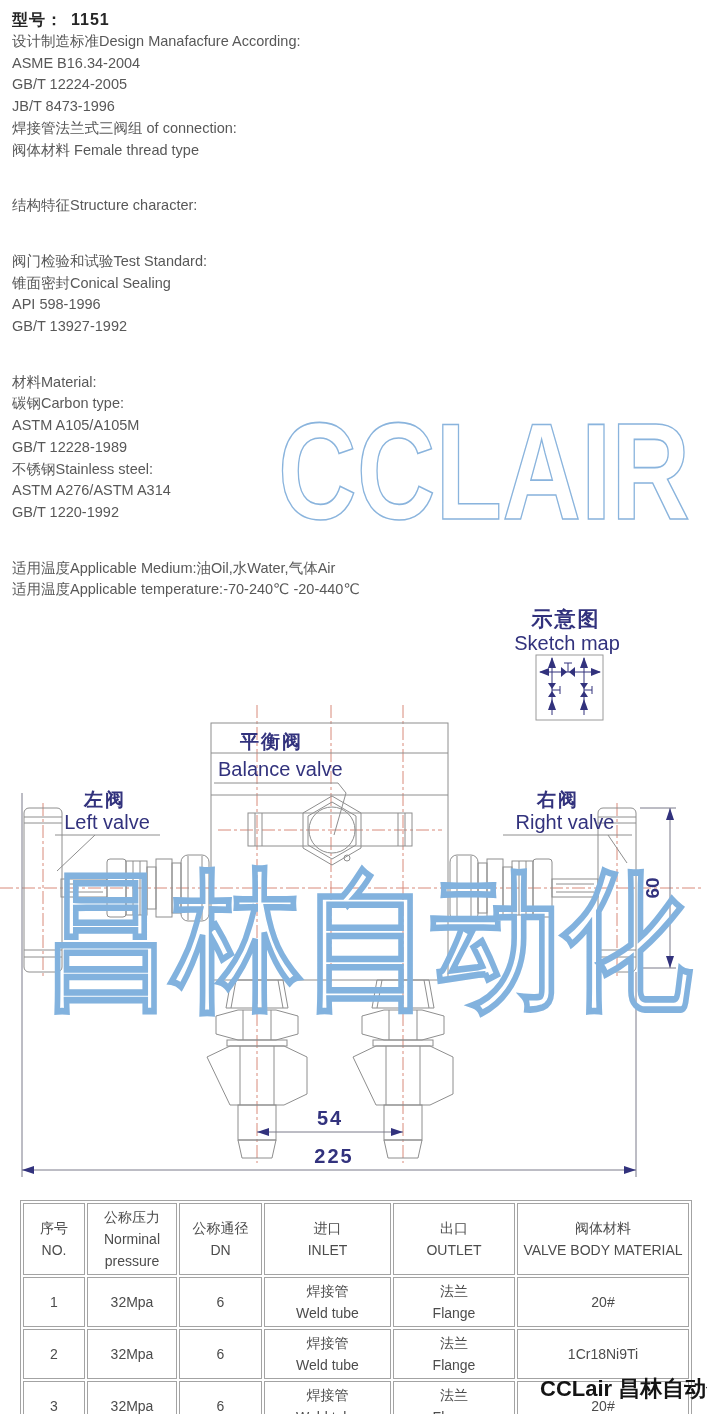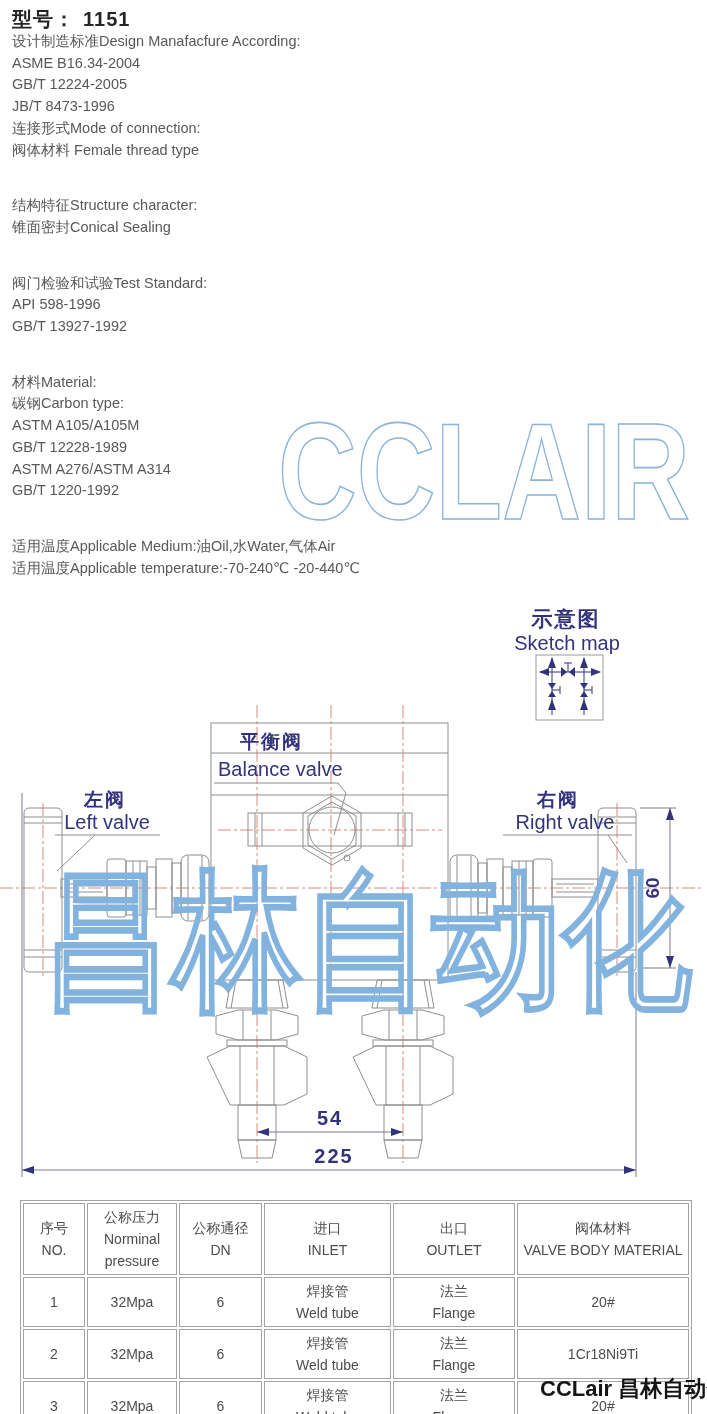--- a/index.html
+++ b/index.html
@@ -6,21 +6,21 @@
   body{
     width:707px;height:1414px;position:relative;overflow:hidden;
     background:#ffffff;
     font-family:"Liberation Sans","DejaVu Sans",sans-serif;
   }
   
   .spec{
     position:absolute;top:8px;left:12px;width:680px;
     font-size:14.5px;color:#585858;line-height:21.7px;
   }
-  .spec-head{font-size:20px;font-weight:bold;color:#252525;line-height:23px;letter-spacing:1px;}
+  .spec-head{font-size:16px;font-weight:bold;color:#252525;line-height:23px;letter-spacing:1px;}
   .spec-head .v{margin-left:8px;}
   .spec-head-2{margin-bottom:7px;}
   .gap{margin-top:34px;}
   
   .wm-top{position:absolute;top:0;left:0;pointer-events:none;}
   .wm-footer{
     position:absolute;top:1374px;left:540px;
     font-size:22px;font-weight:bold;color:#141414;letter-spacing:0px;white-space:nowrap;
   }
   
@@ -42,31 +42,32 @@
 </style>
 </head>
 <body>
 
 <div class="spec">
   <div class="spec-head"><span>型号：</span><span class="v">1151</span></div>
   <div class="spec-line">设计制造标准Design Manafacfure According:</div>
   <div class="spec-line">ASME B16.34-2004</div>
   <div class="spec-line">GB/T 12224-2005</div>
   <div class="spec-line">JB/T 8473-1996</div>
-  <div class="spec-line">连接形式Mode of connection:</div>
+  <div class="spec-line">焊接管法兰式三阀组 of connection:</div>
   <div class="spec-line">阀体材料 Female thread type</div>
   <div class="spec-line gap">结构特征Structure character:</div>
+  <div class="spec-line gap">阀门检验和试验Test Standard:</div>
   <div class="spec-line">锥面密封Conical Sealing</div>
-  <div class="spec-line gap">阀门检验和试验Test Standard:</div>
   <div class="spec-line">API 598-1996</div>
   <div class="spec-line">GB/T 13927-1992</div>
   <div class="spec-line gap">材料Material:</div>
   <div class="spec-line">碳钢Carbon type:</div>
   <div class="spec-line">ASTM A105/A105M</div>
   <div class="spec-line">GB/T 12228-1989</div>
+  <div class="spec-line">不锈钢Stainless steel:</div>
   <div class="spec-line">ASTM A276/ASTM A314</div>
   <div class="spec-line">GB/T 1220-1992</div>
   <div class="spec-line gap">适用温度Applicable Medium:油Oil,水Water,气体Air</div>
   <div class="spec-line">适用温度Applicable temperature:-70-240℃  -20-440℃</div>
 </div>
 
 <svg class="wm-top" width="707" height="560">
   <text x="278" y="519" font-size="138" font-weight="bold" textLength="412" lengthAdjust="spacingAndGlyphs" fill="none" stroke="#8ab4dd" stroke-width="1.6">CCLAIR</text>
 </svg>
 

